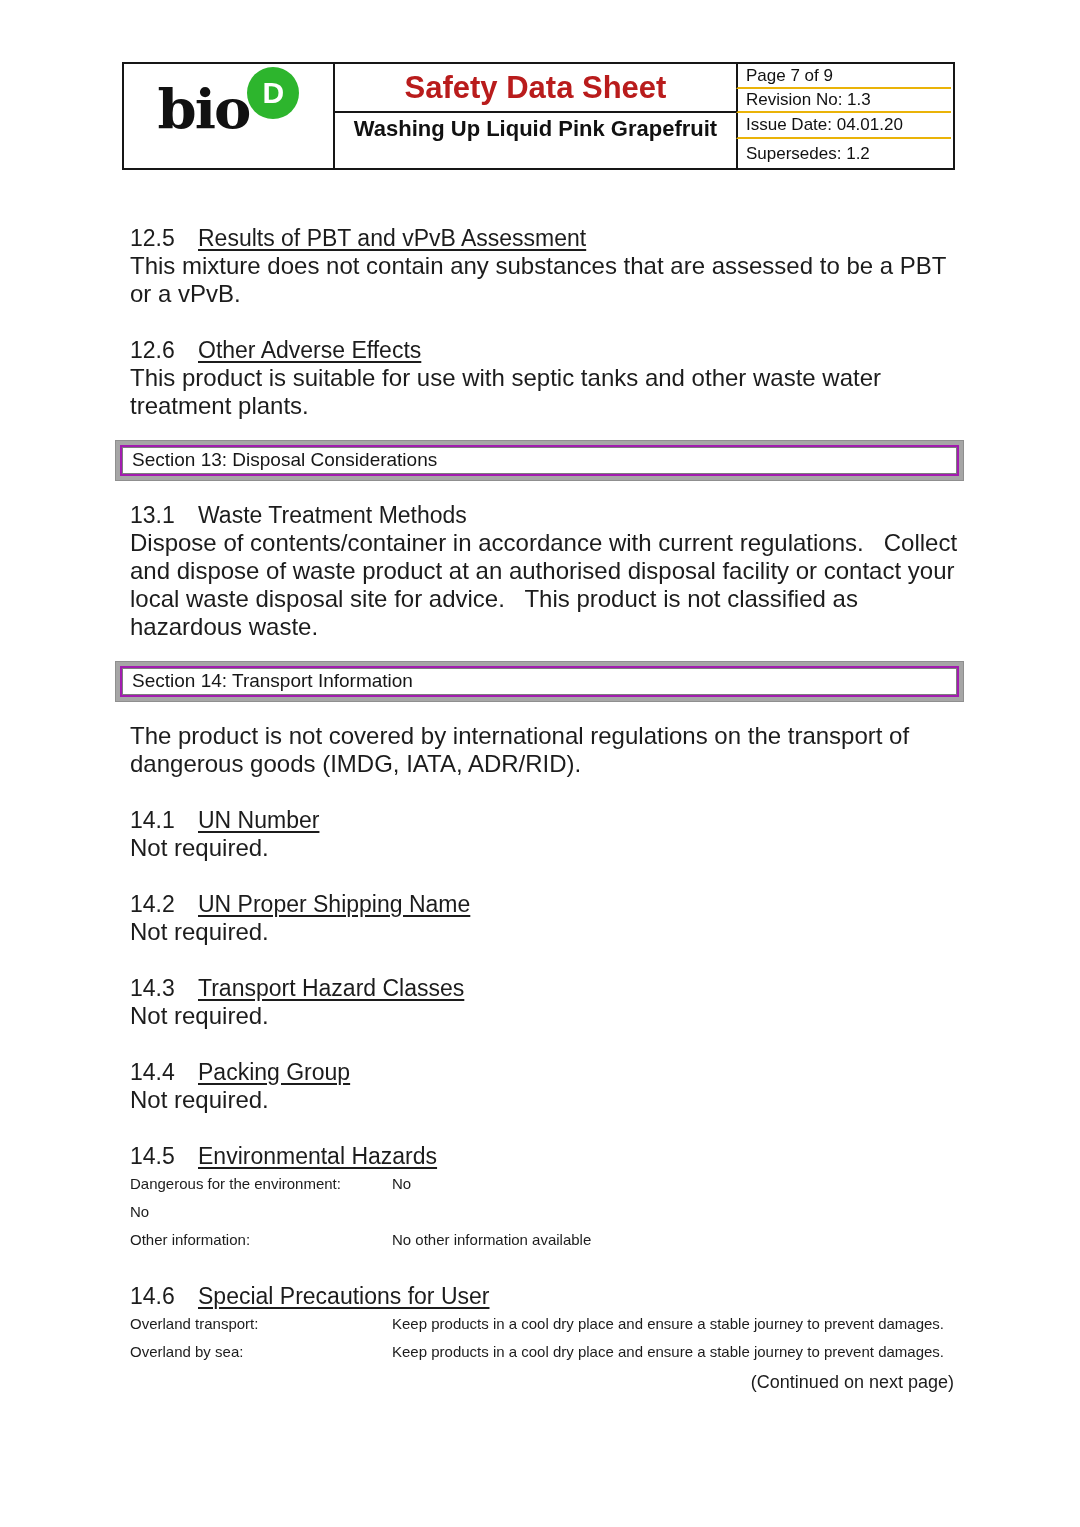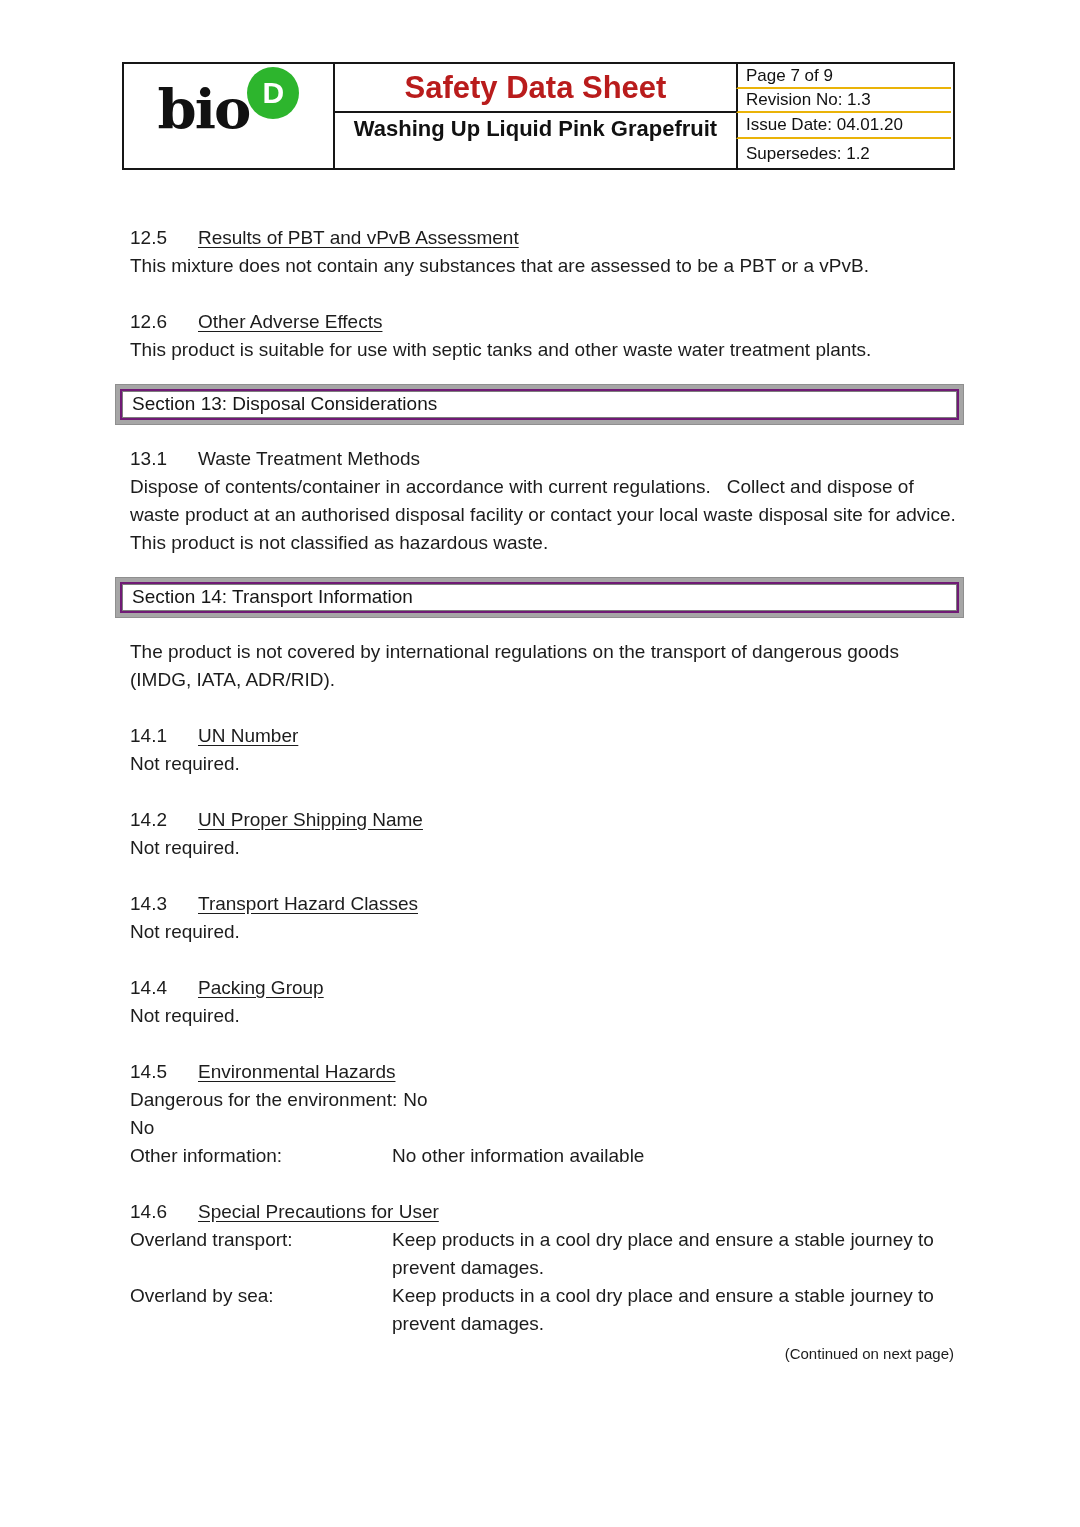--- a/index.html
+++ b/index.html
@@ -75,63 +75,63 @@
   }
   .meta-cell.mb { border-bottom: 2px solid #eab308; }
 
   
   .content { width: 832px; }
   .gap-after-header { height: 54px; }
 
   .subsection { margin-top: 28px; }
   .subsection.no-gap { margin-top: 0; }
   .sub-heading {
-    font-size: 19px; line-height: 28px;
+    font-size: 23px; line-height: 28px;
     display: flex;
   }
   .sub-num {
     display: inline-block;
     width: 68px; flex: 0 0 68px;
   }
   .sub-title-underline { text-decoration: underline; text-underline-offset: 3px; }
   .para {
-    font-size: 19px; line-height: 28px;
+    font-size: 24px; line-height: 28px;
     white-space: pre-wrap;
   }
 
   
   .section-bar-outer {
     margin: 20px 0 20px -15px;
     width: 849px;
     background: #a6a6a6;
     border: 1px solid #8f8f8f;
     padding: 4px;
   }
-  .section-bar-mid { background: #701a75; padding: 2px; }
+  .section-bar-mid { background: #a21caf; padding: 2px; }
   .section-bar-inner {
     border: 1px solid #7d7d7d;
     background: #ffffff;
     font-size: 19px;
     line-height: 22px;
     padding: 1px 0 2px 9px;
     color: #161616;
   }
 
   
   .kv-row {
     display: flex;
-    font-size: 19px; line-height: 28px;
+    font-size: 15px; line-height: 28px;
     column-gap: 6px;
   }
   .kv-label { flex: 0 0 auto; min-width: 256px; }
   .kv-value { flex: 1 1 auto; }
 
   .continued-note {
     text-align: right;
-    font-size: 15px;
+    font-size: 18px;
     line-height: 20px;
     margin-top: 6px;
     padding-right: 8px;
     color: #1c1c1c;
   }
 </style>
 </head>
 <body>
 
 <div class="page">

